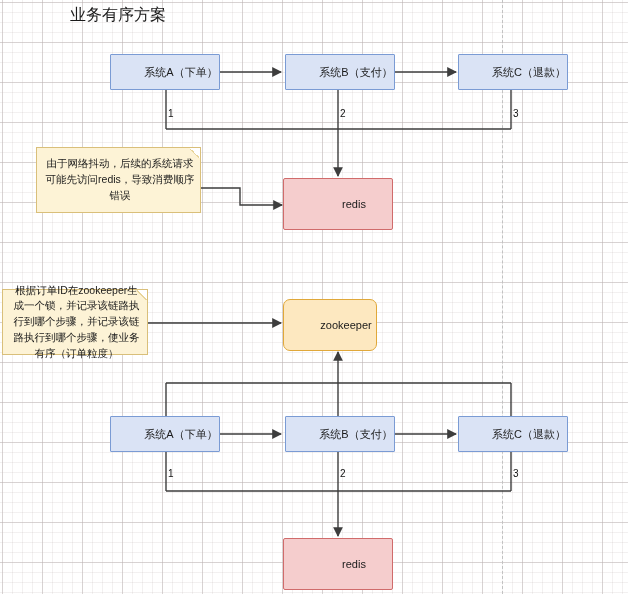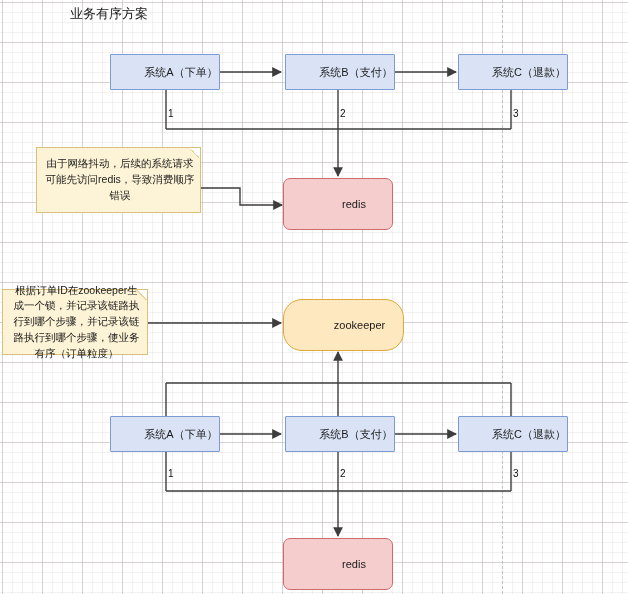--- a/index.html
+++ b/index.html
@@ -34,21 +34,21 @@
     padding-left:32px;
   }
   .sys{
     background:#dae3f5;
     border:1px solid #7a9bd4;
     border-radius:1px;
   }
   .store{
     background:#f5cdcd;
     border:1px solid #d06b6b;
-    border-radius:7px;
+    border-radius:2px;
   }
   .zk{
     background:#fde8c0;
     border:1px solid #e0a83a;
     border-radius:7px;
   }
   .note{
     position:absolute;
     box-sizing:border-box;
     background:#fdf3d6;
@@ -64,21 +64,21 @@
     position:absolute;
     top:-1px;right:-1px;
     width:11px;height:11px;
     background:linear-gradient(225deg,#ffffff 0 50%, #e8d49a 50% 58%, #fdf3d6 58% 100%);
     border-right:1px solid #d9bf7a;
     border-top:1px solid #d9bf7a;
     box-sizing:border-box;
   }
   .title{
     position:absolute;
-    font-size:13px;
+    font-size:16px;
     color:#1a1a1a;
     white-space:nowrap;
   }
   .seqlabel{
     position:absolute;
     font-size:10px;
     color:#111;
     white-space:nowrap;
   }
   .guide{
@@ -157,21 +157,21 @@
   <div class="note" style="left:36px;top:147px;width:165px;height:66px;">
     <span class="fold"></span>
     <span>由于网络抖动，后续的系统请求可能先访问redis，导致消费顺序错误</span>
   </div>
 
   <div class="note" style="left:2px;top:289px;width:146px;height:66px;">
     <span class="fold"></span>
     <span>根据订单ID在zookeeper生成一个锁，并记录该链路执行到哪个步骤，并记录该链路执行到哪个步骤，使业务有序（订单粒度）</span>
   </div>
 
-  <div class="node zk" style="left:283px;top:299px;width:121px;height:52px;border-radius:19px;">
+  <div class="node zk" style="left:283px;top:299px;width:94px;height:52px;">
     <span>zookeeper</span>
   </div>
 
   <div class="node sys" style="left:110px;top:416px;width:110px;height:36px;">
     <span>系统A（下单）</span>
   </div>
   <div class="node sys" style="left:285px;top:416px;width:110px;height:36px;">
     <span>系统B（支付）</span>
   </div>
   <div class="node sys" style="left:458px;top:416px;width:110px;height:36px;">

